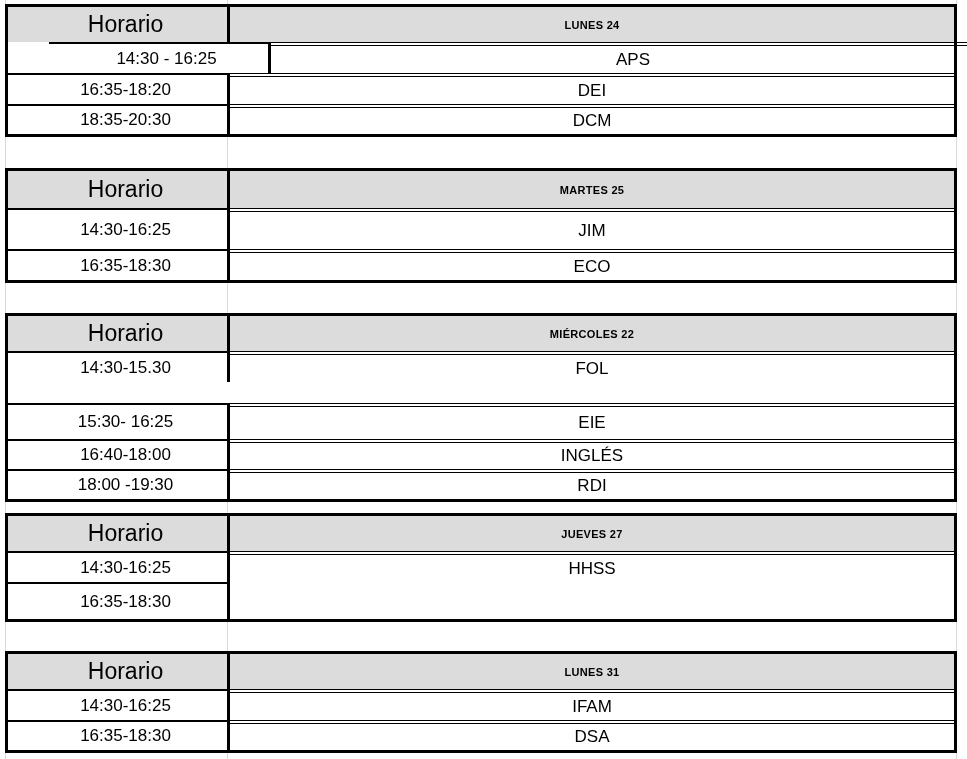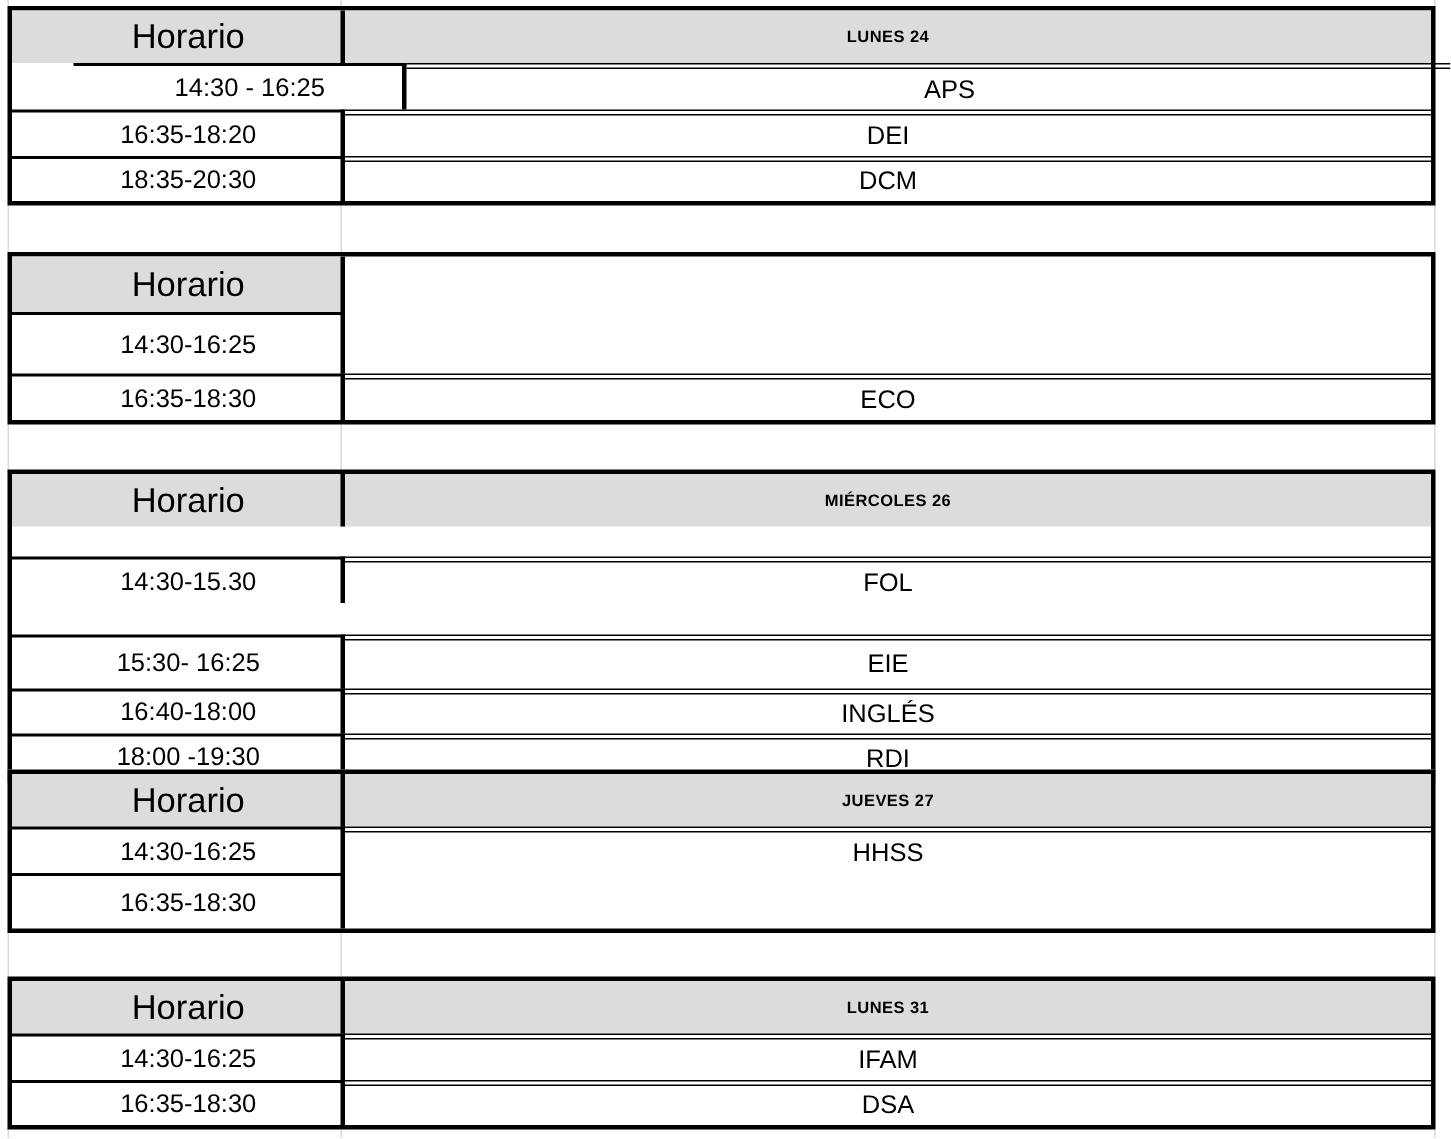--- a/index.html
+++ b/index.html
@@ -119,45 +119,51 @@
           <div class="cell c2">
             <span class="subject-label">DCM</span>
           </div>
         </div>
       </div>
       <div class="tbl" style="top: 168px;">
         <div class="row hdr" style="height: 37px;">
           <div class="cell c1">
             <span class="horario-label">Horario</span>
           </div>
+          <div class="cell c2">
+            <span class="day-label">MARTES 25</span>
+          </div>
         </div>
         <div class="row" style="height: 41px;">
           <div class="cell c1">
             <span class="time-label">14:30-16:25</span>
           </div>
+          <div class="cell c2">
+            <span class="subject-label">JIM</span>
+          </div>
         </div>
         <div class="row" style="height: 31px;">
           <div class="cell c1">
             <span class="time-label">16:35-18:30</span>
           </div>
           <div class="cell c2">
             <span class="subject-label">ECO</span>
           </div>
         </div>
       </div>
       <div class="tbl" style="top: 313px;">
         <div class="row hdr" style="height: 35px;">
           <div class="cell c1">
             <span class="horario-label">Horario</span>
           </div>
           <div class="cell c2">
-            <span class="day-label">MIÉRCOLES 26</span>
-          </div>
-        </div>
-        <div class="row" style="height: 31px; margin-top: 20px;">
+            <span class="day-label">MIÉRCOLES 22</span>
+          </div>
+        </div>
+        <div class="row" style="height: 31px;">
           <div class="cell c1">
             <span class="time-label">14:30-15.30</span>
           </div>
           <div class="cell c2">
             <span class="subject-label">FOL</span>
           </div>
         </div>
         <div class="row" style="height: 36px; margin-top: 21px;">
           <div class="cell c1">
             <span class="time-label">15:30- 16:25</span>

